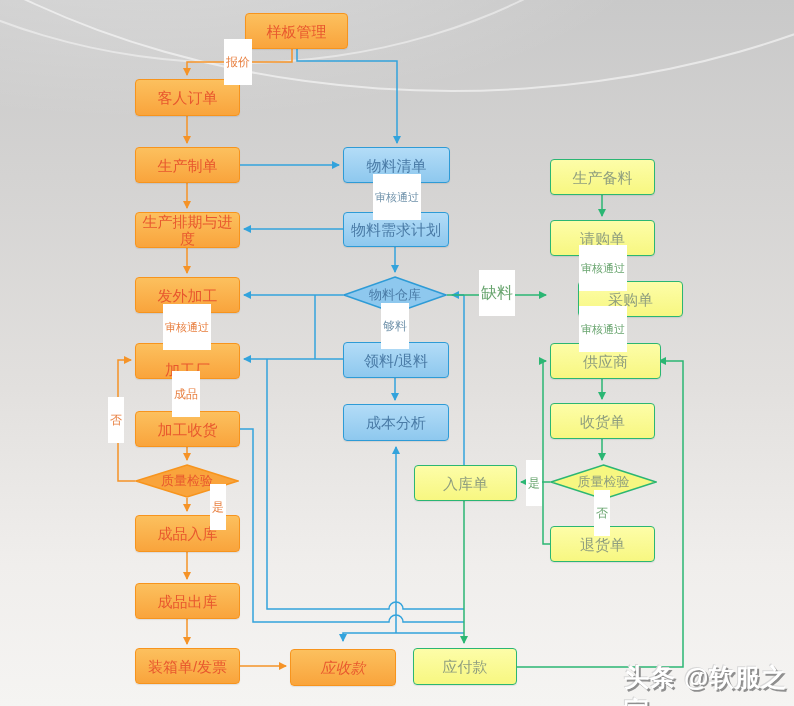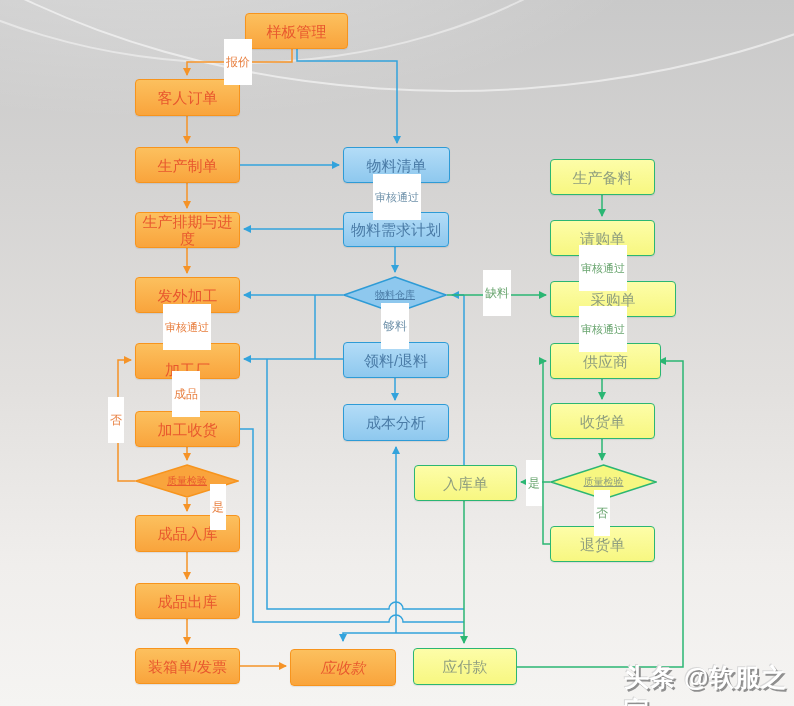--- a/index.html
+++ b/index.html
@@ -18,21 +18,21 @@
   #edges{position:absolute;left:0;top:0;}
   .node{
     position:absolute;display:flex;align-items:center;justify-content:center;
     text-align:center;border-style:solid;border-width:1.5px;border-radius:4px;
     font-size:15px;line-height:17px;box-sizing:border-box;padding:0 3px;
     box-shadow:0 1px 1px rgba(0,0,0,.08);
   }
   .dwrap{position:absolute;}
   .dlabel{
     position:absolute;display:flex;align-items:center;justify-content:center;
-    text-align:left;font-size:10px;box-sizing:border-box;text-decoration:underline;
+    text-align:left;font-size:13px;box-sizing:border-box;
   }
   .elabel{
     position:absolute;transform:translate(-50%,-50%);
     background:#ffffff;padding:16px 2px;line-height:14px;white-space:nowrap;
   }
   .watermark{
     position:absolute;left:624px;top:661px;font-size:25px;font-weight:bold;color:#ffffff;
     letter-spacing:1px;text-shadow:2px 2px 0 #8f8f8f,-1px -1px 0 #d8d8d8;
   }
 </style>
@@ -152,21 +152,21 @@
       </div>
       <div class="node" style="left: 413px; top: 648px; width: 104px; height: 37px; background: linear-gradient(rgb(253, 253, 168), rgb(247, 247, 129)); border-color: rgb(43, 182, 115); color: rgb(143, 158, 127);">
         <span>应付款</span>
       </div>
       <div class="node" style="left: 550px; top: 159px; width: 105px; height: 36px; background: linear-gradient(rgb(253, 253, 168), rgb(247, 247, 129)); border-color: rgb(43, 182, 115); color: rgb(143, 158, 127);">
         <span>生产备料</span>
       </div>
       <div class="node" style="left: 550px; top: 220px; width: 105px; height: 36px; background: linear-gradient(rgb(253, 253, 168), rgb(247, 247, 129)); border-color: rgb(43, 182, 115); color: rgb(143, 158, 127);">
         <span>请购单</span>
       </div>
-      <div class="node" style="left: 550px; top: 281px; width: 126px; height: 36px; background: linear-gradient(rgb(253, 253, 168), rgb(247, 247, 129)); border-color: rgb(43, 182, 115); color: rgb(143, 158, 127);">
+      <div class="node" style="left: 578px; top: 281px; width: 105px; height: 36px; background: linear-gradient(rgb(253, 253, 168), rgb(247, 247, 129)); border-color: rgb(43, 182, 115); color: rgb(143, 158, 127);">
         <span>采购单</span>
       </div>
       <div class="node" style="left: 550px; top: 343px; width: 111px; height: 36px; background: linear-gradient(rgb(253, 253, 168), rgb(247, 247, 129)); border-color: rgb(43, 182, 115); color: rgb(143, 158, 127);">
         <span>供应商</span>
       </div>
       <div class="node" style="left: 550px; top: 403px; width: 105px; height: 36px; background: linear-gradient(rgb(253, 253, 168), rgb(247, 247, 129)); border-color: rgb(43, 182, 115); color: rgb(143, 158, 127);">
         <span>收货单</span>
       </div>
       <div class="dwrap" style="left: 550px; top: 464px; width: 107px; height: 36px;"><svg width="107" height="36">
           <polygon points="53.5,1 106,18 53.5,35 1,18" fill="#f7f781" stroke="#2bb673" stroke-width="1.5"></polygon>
@@ -176,20 +176,20 @@
       </div>
     </div>
   <div id="elabels">
       <div class="elabel" style="left: 238px; top: 62px; font-size: 12px; color: rgb(232, 127, 63);">报价</div>
       <div class="elabel" style="left: 397px; top: 197px; font-size: 11px; color: rgb(113, 147, 171);">审核通过</div>
       <div class="elabel" style="left: 395px; top: 326px; font-size: 12px; color: rgb(113, 147, 171);">够料</div>
       <div class="elabel" style="left: 187px; top: 327px; font-size: 11px; color: rgb(232, 127, 63);">审核通过</div>
       <div class="elabel" style="left: 186px; top: 394px; font-size: 12px; color: rgb(232, 127, 63);">成品</div>
       <div class="elabel" style="left: 116px; top: 420px; font-size: 12px; color: rgb(232, 127, 63);">否</div>
       <div class="elabel" style="left: 218px; top: 507px; font-size: 12px; color: rgb(232, 127, 63);">是</div>
-      <div class="elabel" style="left: 497px; top: 293px; font-size: 12px; color: rgb(105, 165, 111);">缺料</div>
+      <div class="elabel" style="left: 497px; top: 293px; font-size: 16px; color: rgb(105, 165, 111);">缺料</div>
       <div class="elabel" style="left: 603px; top: 268px; font-size: 11px; color: rgb(105, 165, 111);">审核通过</div>
       <div class="elabel" style="left: 603px; top: 329px; font-size: 11px; color: rgb(105, 165, 111);">审核通过</div>
       <div class="elabel" style="left: 534px; top: 483px; font-size: 12px; color: rgb(105, 165, 111);">是</div>
       <div class="elabel" style="left: 602px; top: 513px; font-size: 12px; color: rgb(105, 165, 111);">否</div>
     </div>
   <div class="watermark">头条 @软服之家</div>
 </div>
 
 </body></html>

